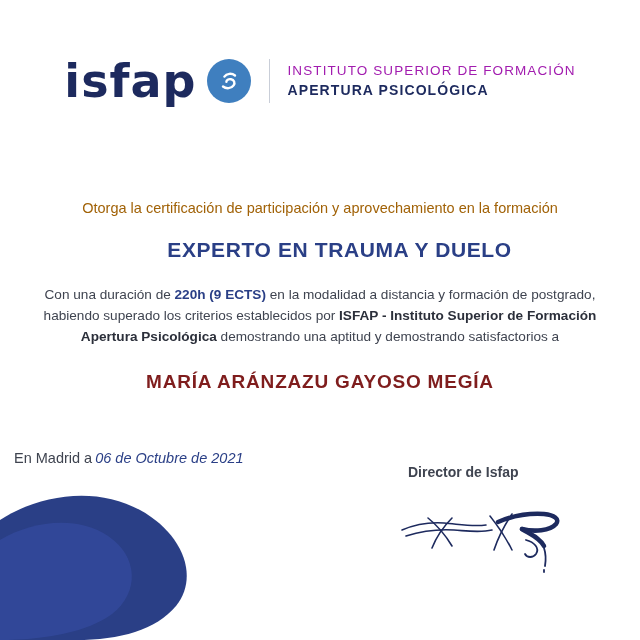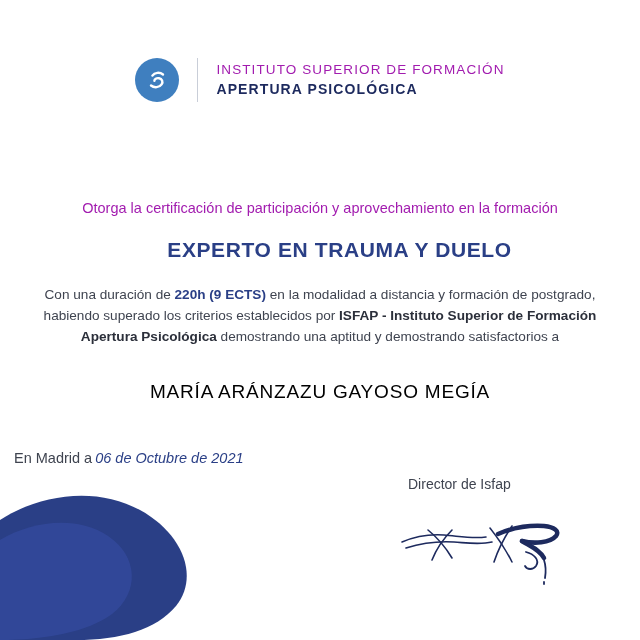--- a/index.html
+++ b/index.html
@@ -86,21 +86,21 @@
   
   .body-block {
     position: absolute;
     top: 200px;
     left: 0;
     width: 640px;
     text-align: center;
   }
   .intro {
     font-size: 14.5px;
-    color: #a21caf;
+    color: #a16207;
     margin-bottom: 22px;
   }
   .course-title {
     font-size: 21px;
     font-weight: bold;
     color: #2a3f86;
     letter-spacing: 0.6px;
     margin-bottom: 22px;
     padding-left: 39px;
   }
@@ -114,63 +114,65 @@
     color: #2a3f86;
     font-weight: bold;
     margin-top: 8px;
   }
   .para .strong {
     font-weight: bold;
     color: #2b2f3a;
   }
   .student-name {
     font-size: 19px;
-    font-weight: normal;
-    color: #000000;
+    font-weight: bold;
+    color: #7f1d1d;
     letter-spacing: 0.8px;
-    margin-top: 34px;
+    margin-top: 24px;
   }
 
   
   .place-date {
     position: absolute;
     left: 14px;
     top: 450px;
     font-size: 14.5px;
     color: #3f4450;
   }
   .place-date .date {
     color: #2a3f86;
     margin-left: 3px;
     font-style: italic;
   }
 
   
   .signature {
     position: absolute;
     left: 408px;
-    top: 474px;
+    top: 462px;
     width: 210px;
+    font-weight: bold;
   }
   .sig-line {
     font-size: 14px;
     color: #3f4450;
     line-height: 1.45;
   }
   .sig-svg {
     margin-top: 14px;
     margin-left: -14px;
   }
 </style>
 </head>
 <body>
 
 <div class="certificate">
 
   <div class="header">
+    <div class="logo-word">isfap</div>
     <div class="logo-mark">
       <svg width="30" height="30" viewBox="0 0 30 30" aria-hidden="true">
         <path d="M9 20.5c3.2 2.6 8.4 2.2 10.6-1.1 1.8-2.7.4-5.6-2.6-6.2-2.6-.5-4.6.9-4.6 2.6" fill="none" stroke="#ffffff" stroke-width="2.4" stroke-linecap="round"></path>
         <path d="M21 9.5c-3.2-2.6-8.4-2.2-10.6 1.1" fill="none" stroke="#ffffff" stroke-width="2.4" stroke-linecap="round"></path>
       </svg>
     </div>
     <div class="logo-divider"></div>
     <div class="logo-text">
       <div class="line1">INSTITUTO SUPERIOR DE FORMACIÓN</div>
       <div class="line2">APERTURA PSICOLÓGICA</div>

